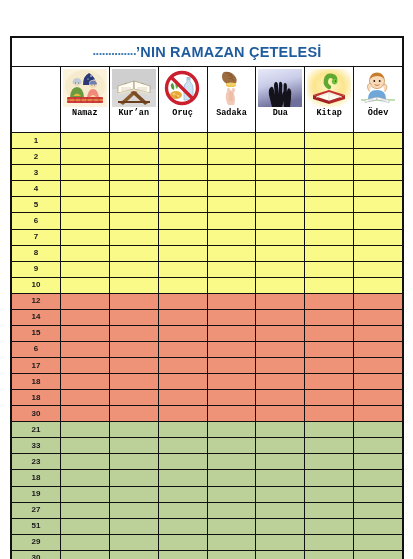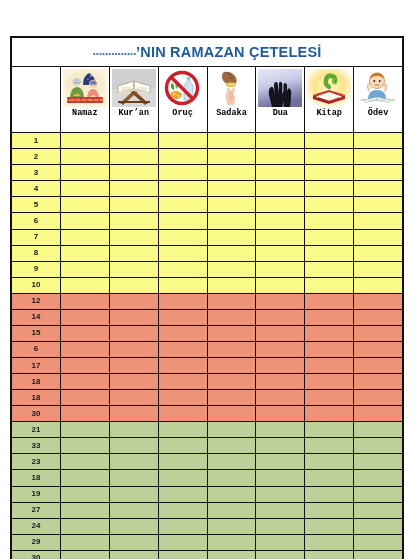--- a/index.html
+++ b/index.html
@@ -572,21 +572,21 @@
             <td class="num-cell">27</td>
             <td class="mark-cell"></td>
             <td class="mark-cell"></td>
             <td class="mark-cell"></td>
             <td class="mark-cell"></td>
             <td class="mark-cell"></td>
             <td class="mark-cell"></td>
             <td class="mark-cell"></td>
           </tr>
           <tr class="day-row seg-green">
-            <td class="num-cell">24</td>
+            <td class="num-cell">51</td>
             <td class="mark-cell"></td>
             <td class="mark-cell"></td>
             <td class="mark-cell"></td>
             <td class="mark-cell"></td>
             <td class="mark-cell"></td>
             <td class="mark-cell"></td>
             <td class="mark-cell"></td>
           </tr>
           <tr class="day-row seg-green">
             <td class="num-cell">29</td>

